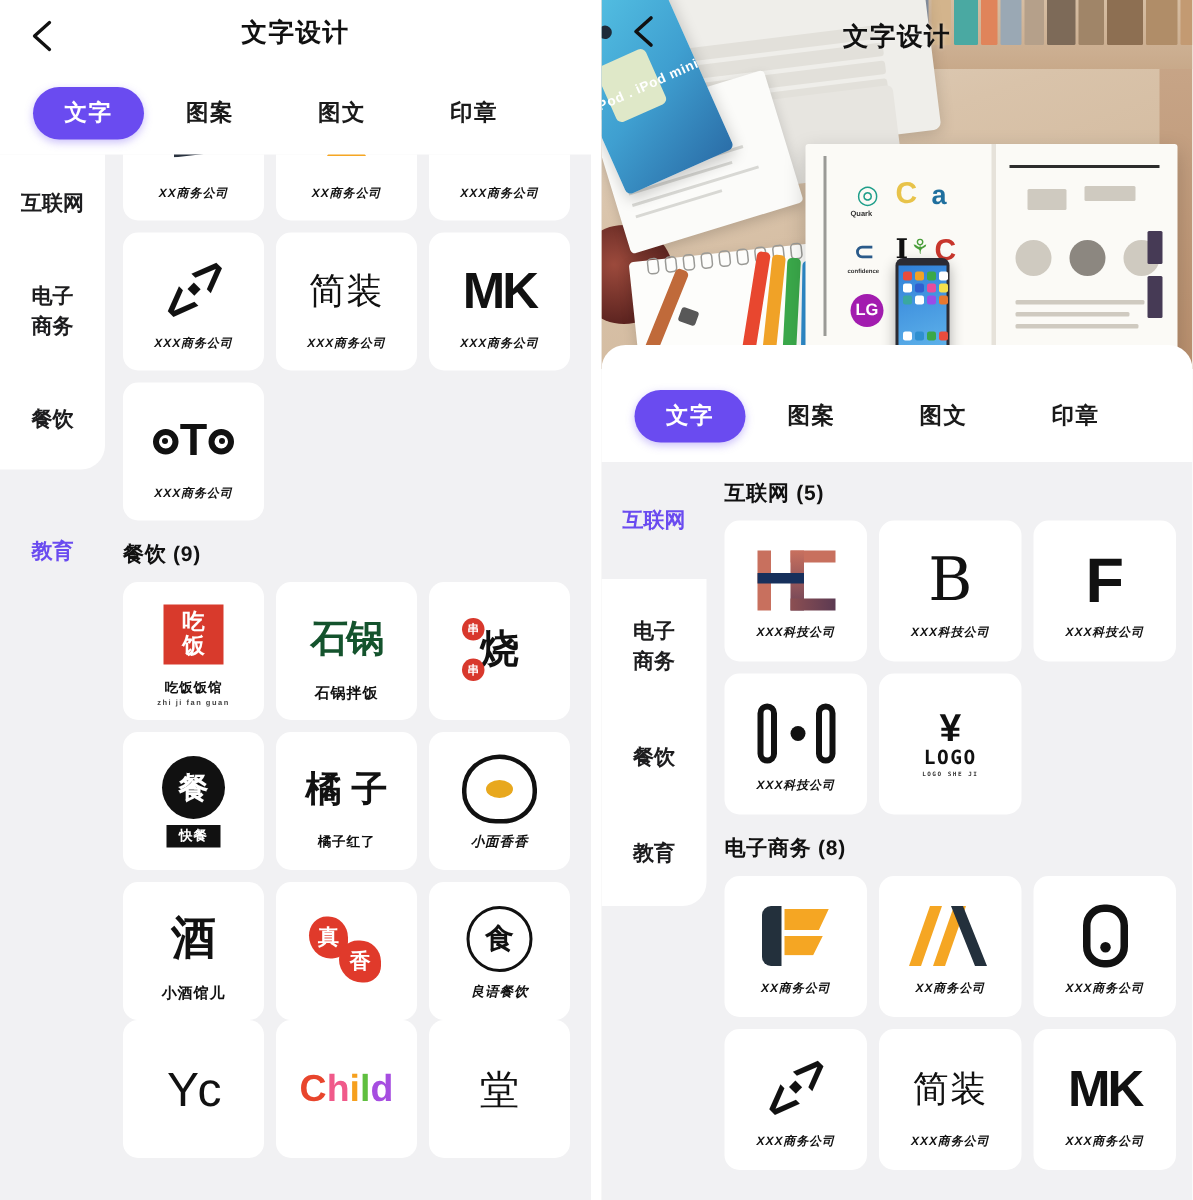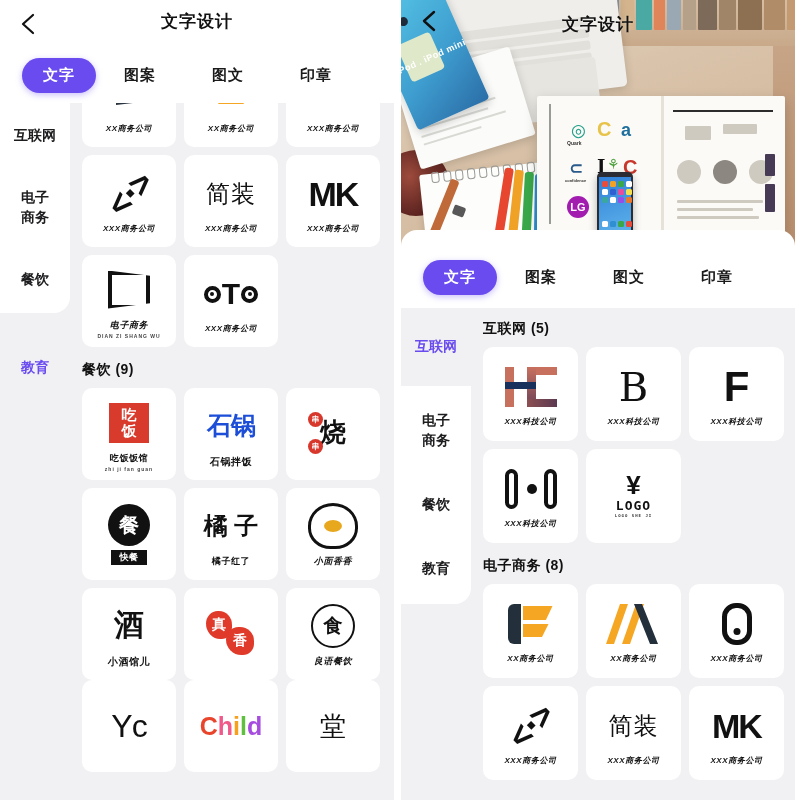--- a/index.html
+++ b/index.html
@@ -174,21 +174,21 @@
   .m-mk{font-size:34px;font-weight:900;color:#111;letter-spacing:-2px;}
   .m-d{width:34px;height:30px;border:4px solid #111;
     clip-path:polygon(0 0,100% 14%,100% 86%,0 100%);}
   .m-oto{display:flex;align-items:center;gap:1px;}
   .m-ring{width:17px;height:17px;border:4px solid #111;border-radius:50%;position:relative;box-sizing:border-box;}
   .m-ring::after{content:"";position:absolute;left:50%;top:50%;transform:translate(-50%,-50%);
     width:4px;height:4px;background:#111;border-radius:50%;}
   .m-T{font-size:30px;font-weight:900;color:#111;line-height:.8;}
   .m-chi{width:40px;height:40px;background:#d83a2c;display:flex;flex-direction:column;
     align-items:center;justify-content:center;color:#fff;font-size:15px;font-weight:700;line-height:16px;}
-  .m-shiguo{font-size:25px;font-weight:900;color:#1d4ed8;letter-spacing:-1px;}
+  .m-shiguo{font-size:25px;font-weight:900;color:#14532d;letter-spacing:-1px;}
   .m-shao{position:relative;width:54px;height:46px;display:flex;align-items:center;justify-content:center;}
   .m-shao .st{position:absolute;width:15px;height:15px;background:#d8382c;border-radius:50%;color:#fff;
     font-size:8px;display:flex;align-items:center;justify-content:center;font-weight:700;}
   .m-shao .big{font-size:26px;font-weight:900;color:#111;}
   .m-circ{width:42px;height:42px;border-radius:50%;background:#111;color:#fff;
     display:flex;align-items:center;justify-content:center;font-size:20px;font-weight:700;}
   .m-ju{font-size:24px;font-weight:900;color:#111;}
   .m-face{width:44px;height:40px;border:3px solid #111;border-radius:50% 50% 45% 45%;
     display:flex;align-items:center;justify-content:center;}
   .m-face .in{width:18px;height:12px;border-radius:50%;background:#e8a81e;}
@@ -288,27 +288,20 @@
           </div>
           <div class="card">
             <div class="mark">
               <div class="m-mk">MK</div>
             </div>
             <div class="cap">XXX商务公司</div>
           </div>
 
           <div class="card">
             <div class="mark">
-              <div class="m-d"></div>
-            </div>
-            <div class="cap" style="font-size:9px;">电子商务</div>
-            <div class="cap2">DIAN ZI SHANG WU</div>
-          </div>
-          <div class="card">
-            <div class="mark">
               <div class="m-oto">
                 <div class="m-ring"></div>
                 <div class="m-T">T</div>
                 <div class="m-ring"></div>
               </div>
             </div>
             <div class="cap">XXX商务公司</div>
           </div>
         </div>
 

